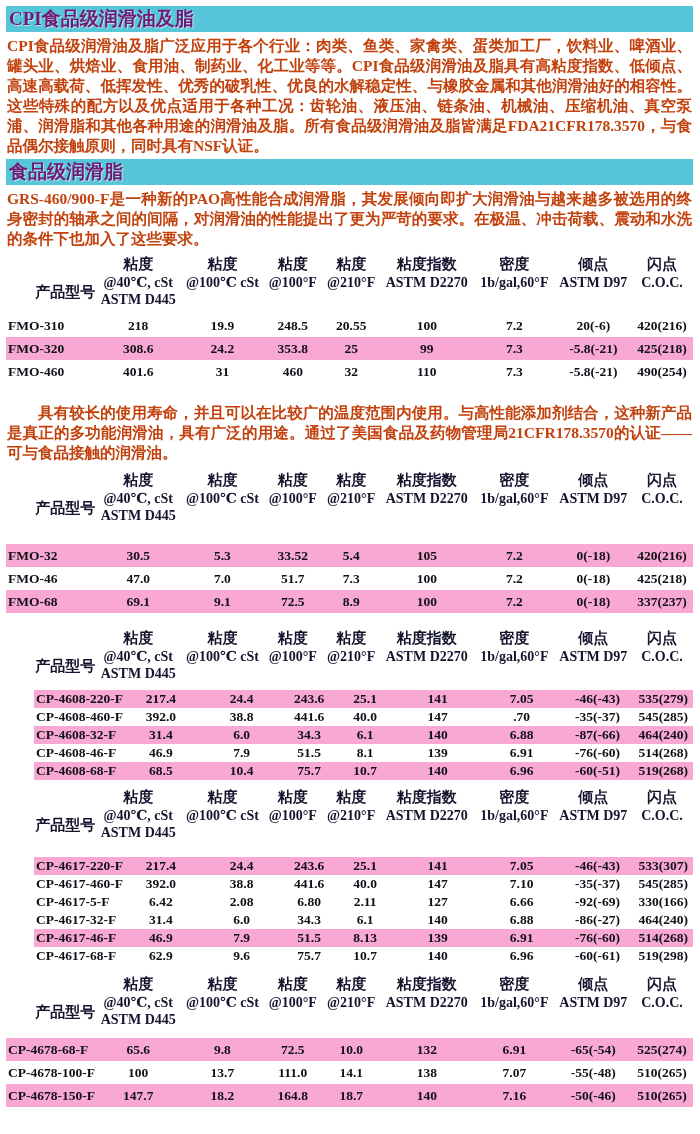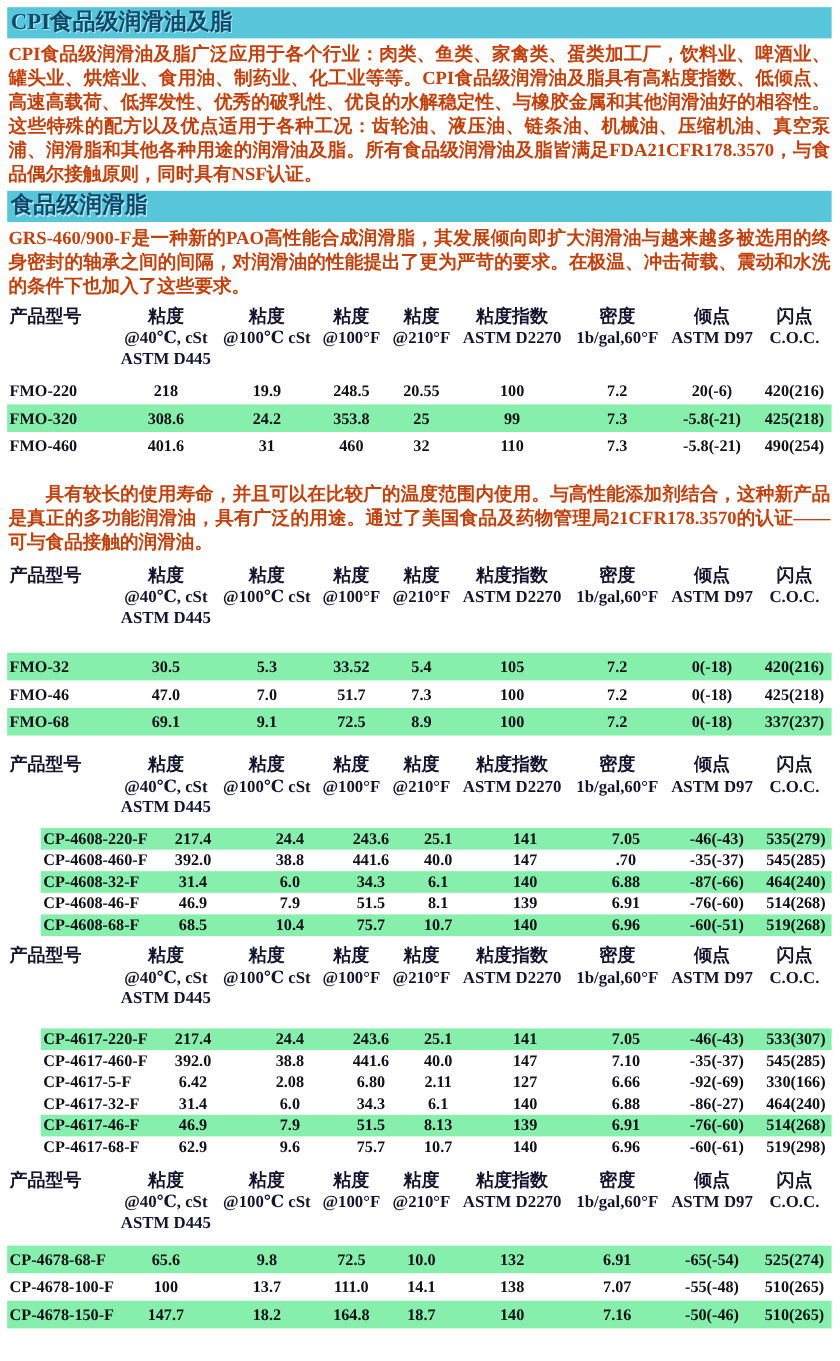--- a/index.html
+++ b/index.html
@@ -3,43 +3,43 @@
 <meta charset="utf-8">
 <style>
   html,body{margin:0;padding:0;}
   body{
     width:700px;height:1134px;background:#ffffff;overflow:hidden;
     font-family:"Liberation Serif","DejaVu Serif",serif;
     -webkit-font-smoothing:antialiased;
   }
   .page{padding:3px 7px 0 6px;}
   .section-bar{
-    background:#57c6da;color:#0c4a6e;
+    background:#57c6da;color:#701a75;
     font-size:19px;font-weight:bold;line-height:23px;
     padding:1px 4px 2px 3px;margin-top:3px;
     text-shadow:1px 1px 0 rgba(255,255,255,0.55);
   }
   .body-text{
     font-size:15.5px;line-height:20px;font-weight:bold;color:#c2410c;
     text-align:justify;margin:4px 1px 0 1px;
   }
   .indent{text-indent:2em;margin-top:20px;}
   .spec-table{width:100%;}
   .thead,.trow{
     display:grid;
     grid-template-columns:13% 12.5% 12% 8.5% 8.5% 13.5% 12% 11% 9%;
   }
   .thead{align-items:start;}
   .hcell{text-align:center;color:#14142e;}
-  .hcell.c0{text-align:left;padding-left:2px;}
+  .hcell.c0{text-align:right;padding-left:2px;margin-top:28px;}
   .hcell .line1{font-size:15px;font-weight:bold;line-height:19px;}
   .hcell .line2,.hcell .line3{font-size:14px;font-weight:bold;line-height:17px;white-space:nowrap;}
   .trow{align-items:center;height:23px;}
   .dense .trow{height:18px;margin-left:28px;}
-  .trow.hl{background:#86efac;}
+  .trow.hl{background:#f9a8d4;}
   .tcell{
     font-size:13.5px;font-weight:bold;color:#101018;
     text-align:center;white-space:nowrap;line-height:1;
   }
   .tcell.c0{text-align:left;padding-left:2px;}
   
   .tA{margin-top:6px;}  .tA .thead{margin-bottom:6px;}
   .tB{margin-top:8px;}  .tB .thead{margin-bottom:20px;}
   .tC{margin-top:16px;} .tC .thead{margin-bottom:8px;}
   .tD{margin-top:8px;}  .tD .thead{margin-bottom:16px;}
@@ -95,21 +95,21 @@
         <div class="hcell c7">
           <div class="line1">倾点</div>
           <div class="line2">ASTM D97</div>
         </div>
         <div class="hcell c8">
           <div class="line1">闪点</div>
           <div class="line2">C.O.C.</div>
         </div>
       </div>
       <div class="trow">
-        <div class="tcell c0">FMO-220</div>
+        <div class="tcell c0">FMO-310</div>
         <div class="tcell c1">218</div>
         <div class="tcell c2">19.9</div>
         <div class="tcell c3">248.5</div>
         <div class="tcell c4">20.55</div>
         <div class="tcell c5">100</div>
         <div class="tcell c6">7.2</div>
         <div class="tcell c7">20(-6)</div>
         <div class="tcell c8">420(216)</div>
       </div>
       <div class="trow hl">

